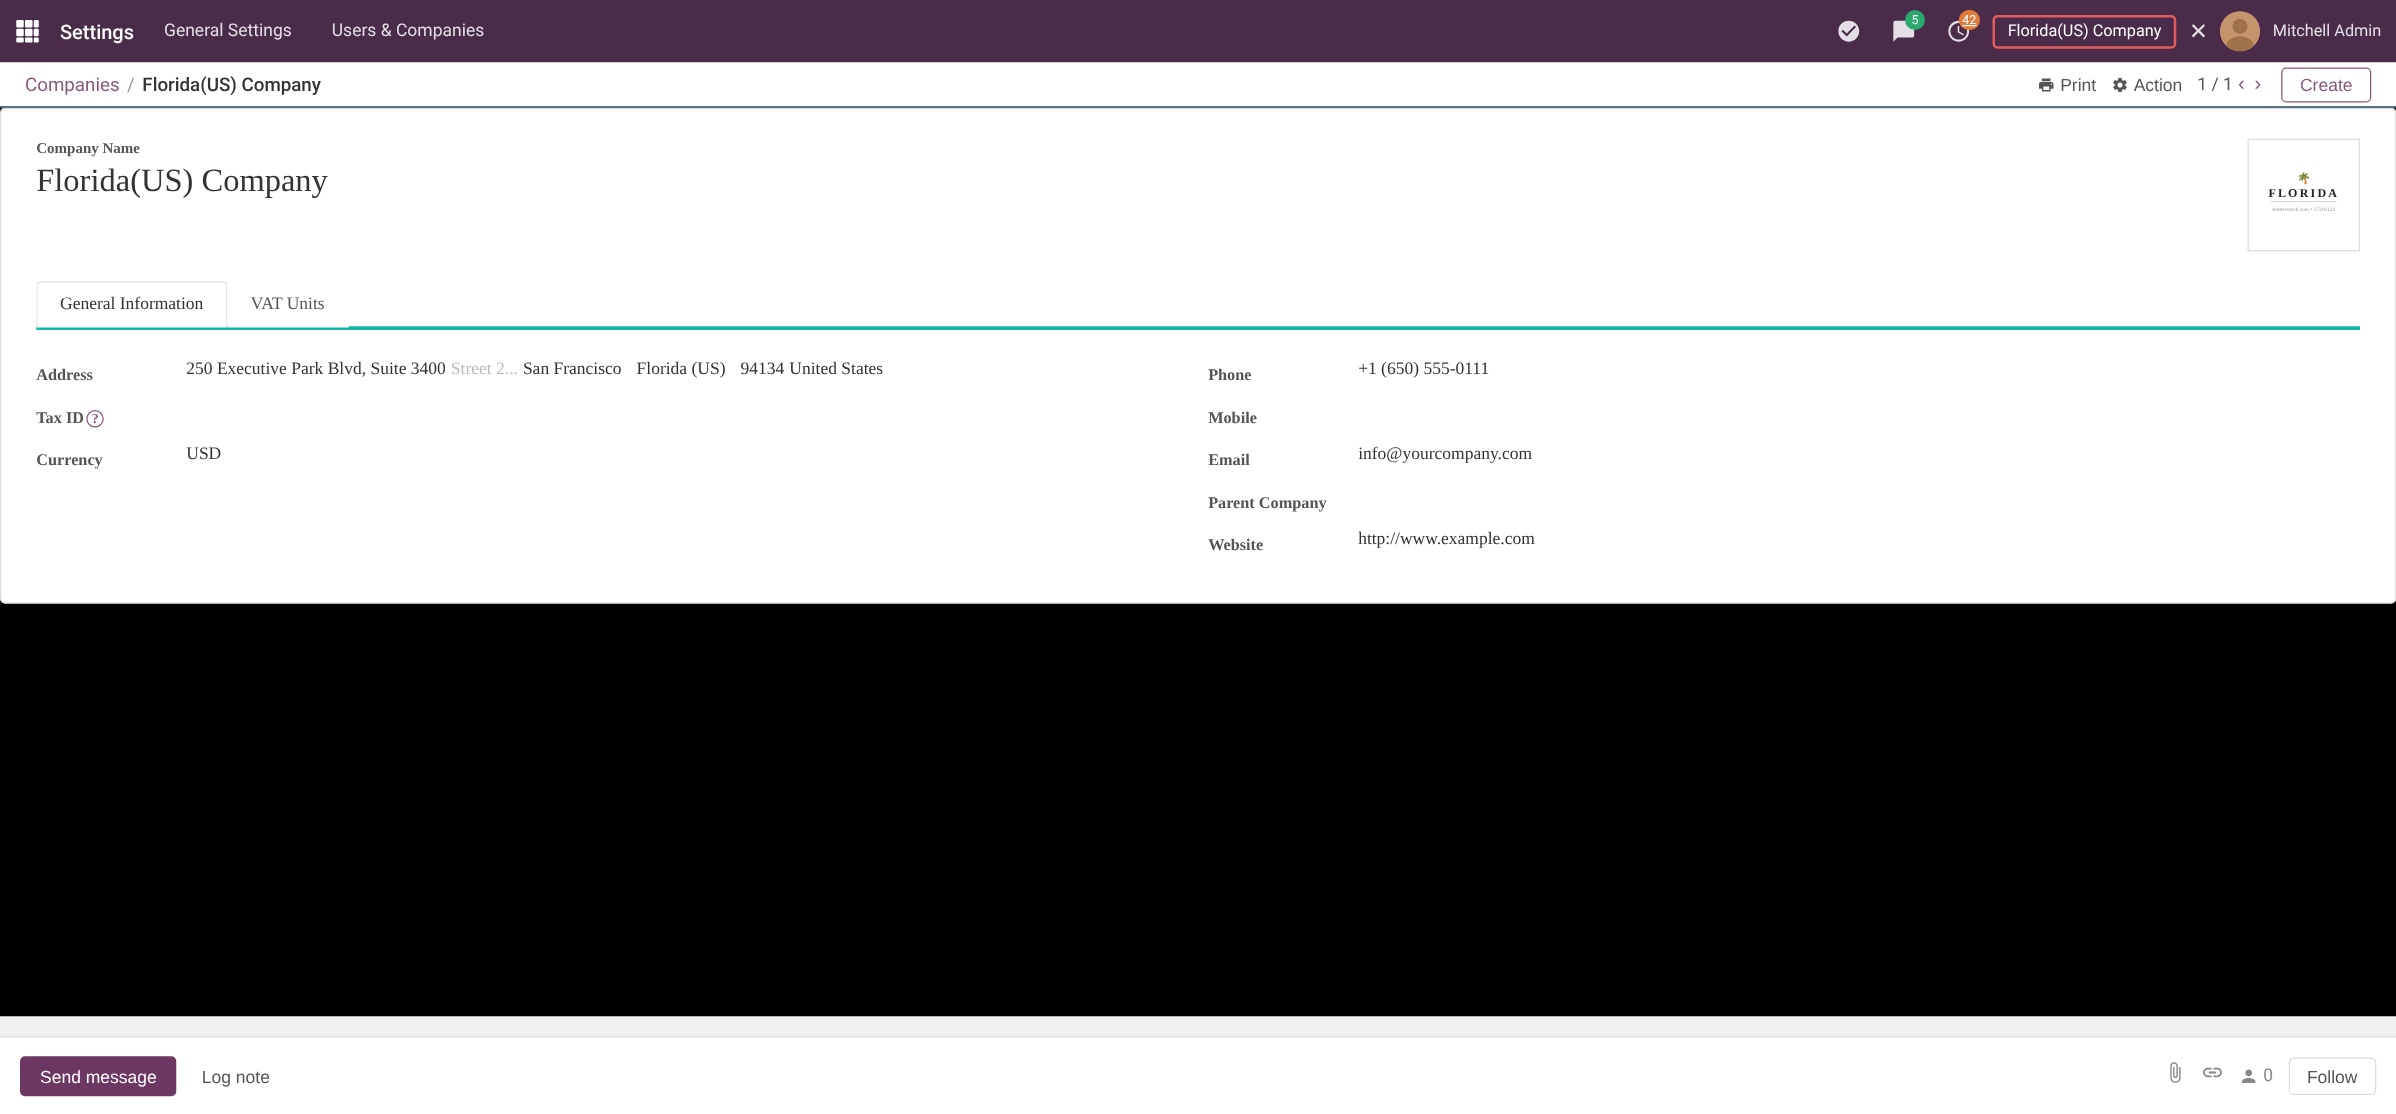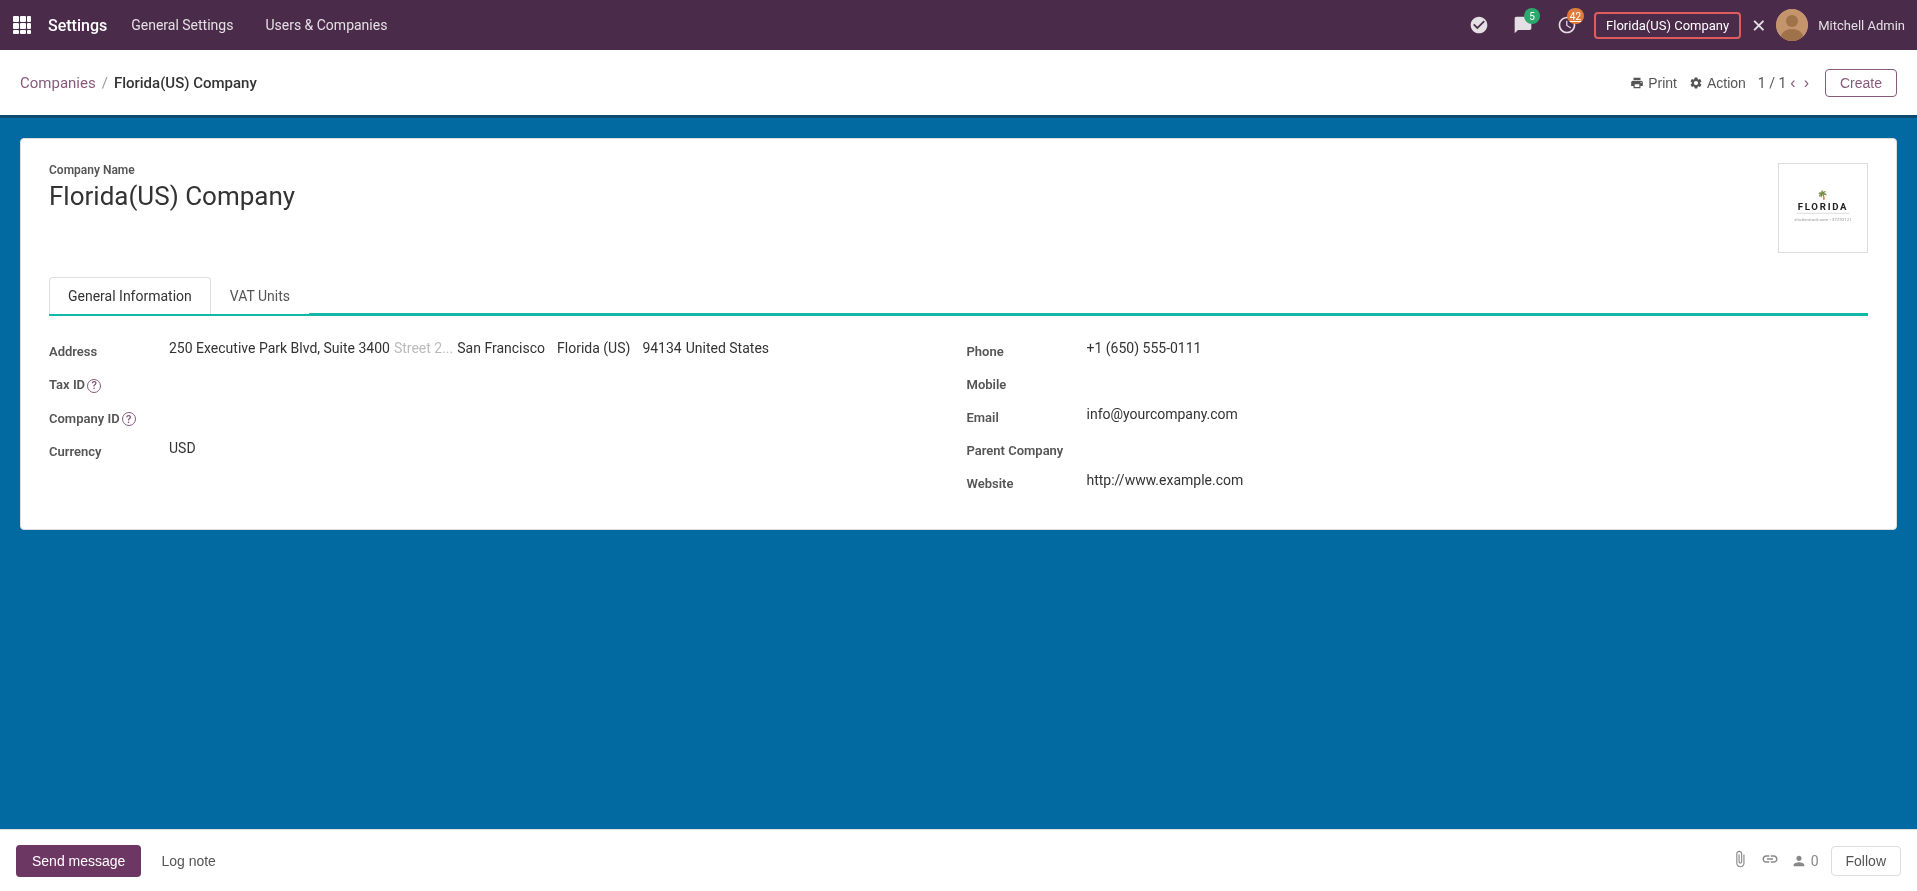--- a/index.html
+++ b/index.html
@@ -42,25 +42,25 @@
       font-size: 13px;
       cursor: pointer;
     }
     .topnav-tools { cursor: pointer; color: rgba(255,255,255,0.85); font-size: 18px; }
     .topnav-avatar { width: 32px; height: 32px; border-radius: 50%; background: #c89; display: flex; align-items: center; justify-content: center; cursor: pointer; overflow: hidden; }
     .topnav-user { color: rgba(255,255,255,0.85); font-size: 13px; cursor: pointer; }
 
     
     .subheader {
       background: white;
-      height: 68px;
+      height: 36px;
       display: flex;
       align-items: center;
       padding: 0 20px;
-      border-bottom: 3px solid #0c4a6e;
+      border-bottom: 1px solid #0c4a6e;
     }
     .breadcrumb { display: flex; align-items: center; gap: 6px; font-size: 15px; }
     .breadcrumb-link { color: #875a7b; cursor: pointer; }
     .breadcrumb-sep { color: #999; }
     .breadcrumb-current { color: #333; font-weight: 500; }
     .subheader-right { margin-left: auto; display: flex; align-items: center; gap: 12px; }
     .btn-print { color: #555; cursor: pointer; display: flex; align-items: center; gap: 4px; border: none; background: none; font-size: 14px; }
     .btn-action { color: #555; cursor: pointer; display: flex; align-items: center; gap: 4px; border: none; background: none; font-size: 14px; }
     .record-nav { display: flex; align-items: center; gap: 0; color: #555; font-size: 14px; }
     .record-nav-btn { border: none; background: none; cursor: pointer; color: #875a7b; font-size: 16px; padding: 2px 4px; }
@@ -70,24 +70,24 @@
       background: white;
       color: #875a7b;
       border-radius: 4px;
       padding: 5px 14px;
       cursor: pointer;
       font-size: 14px;
     }
 
     
     .main-content {
-      background: #0369a1;
-      padding: 20px;
+      background: #000000;
       height: calc(891px - 50px - 52px - 62px);
       overflow-y: auto;
+      font-family: Liberation Serif, serif;
     }
 
     .form-card {
       background: white;
       border-radius: 4px;
       border: 1px solid #ddd;
       padding: 24px 28px;
     }
 
     .company-header { display: flex; justify-content: space-between; align-items: flex-start; margin-bottom: 24px; }
@@ -293,26 +293,20 @@
           </div>
         </div>
 
         <div class="field-row">
           <div class="field-label">
             <span>Tax ID</span><span class="help-icon">?</span>
           </div>
           <div class="field-value"></div>
         </div>
 
-        <div class="field-row">
-          <div class="field-label">
-            <span>Company ID</span><span class="help-icon">?</span>
-          </div>
-          <div class="field-value"></div>
-        </div>
 
         <div class="field-row">
           <div class="field-label">Currency</div>
           <div class="field-value">USD</div>
         </div>
       </div>
 
       <div class="form-right">
 
         <div class="field-row">

